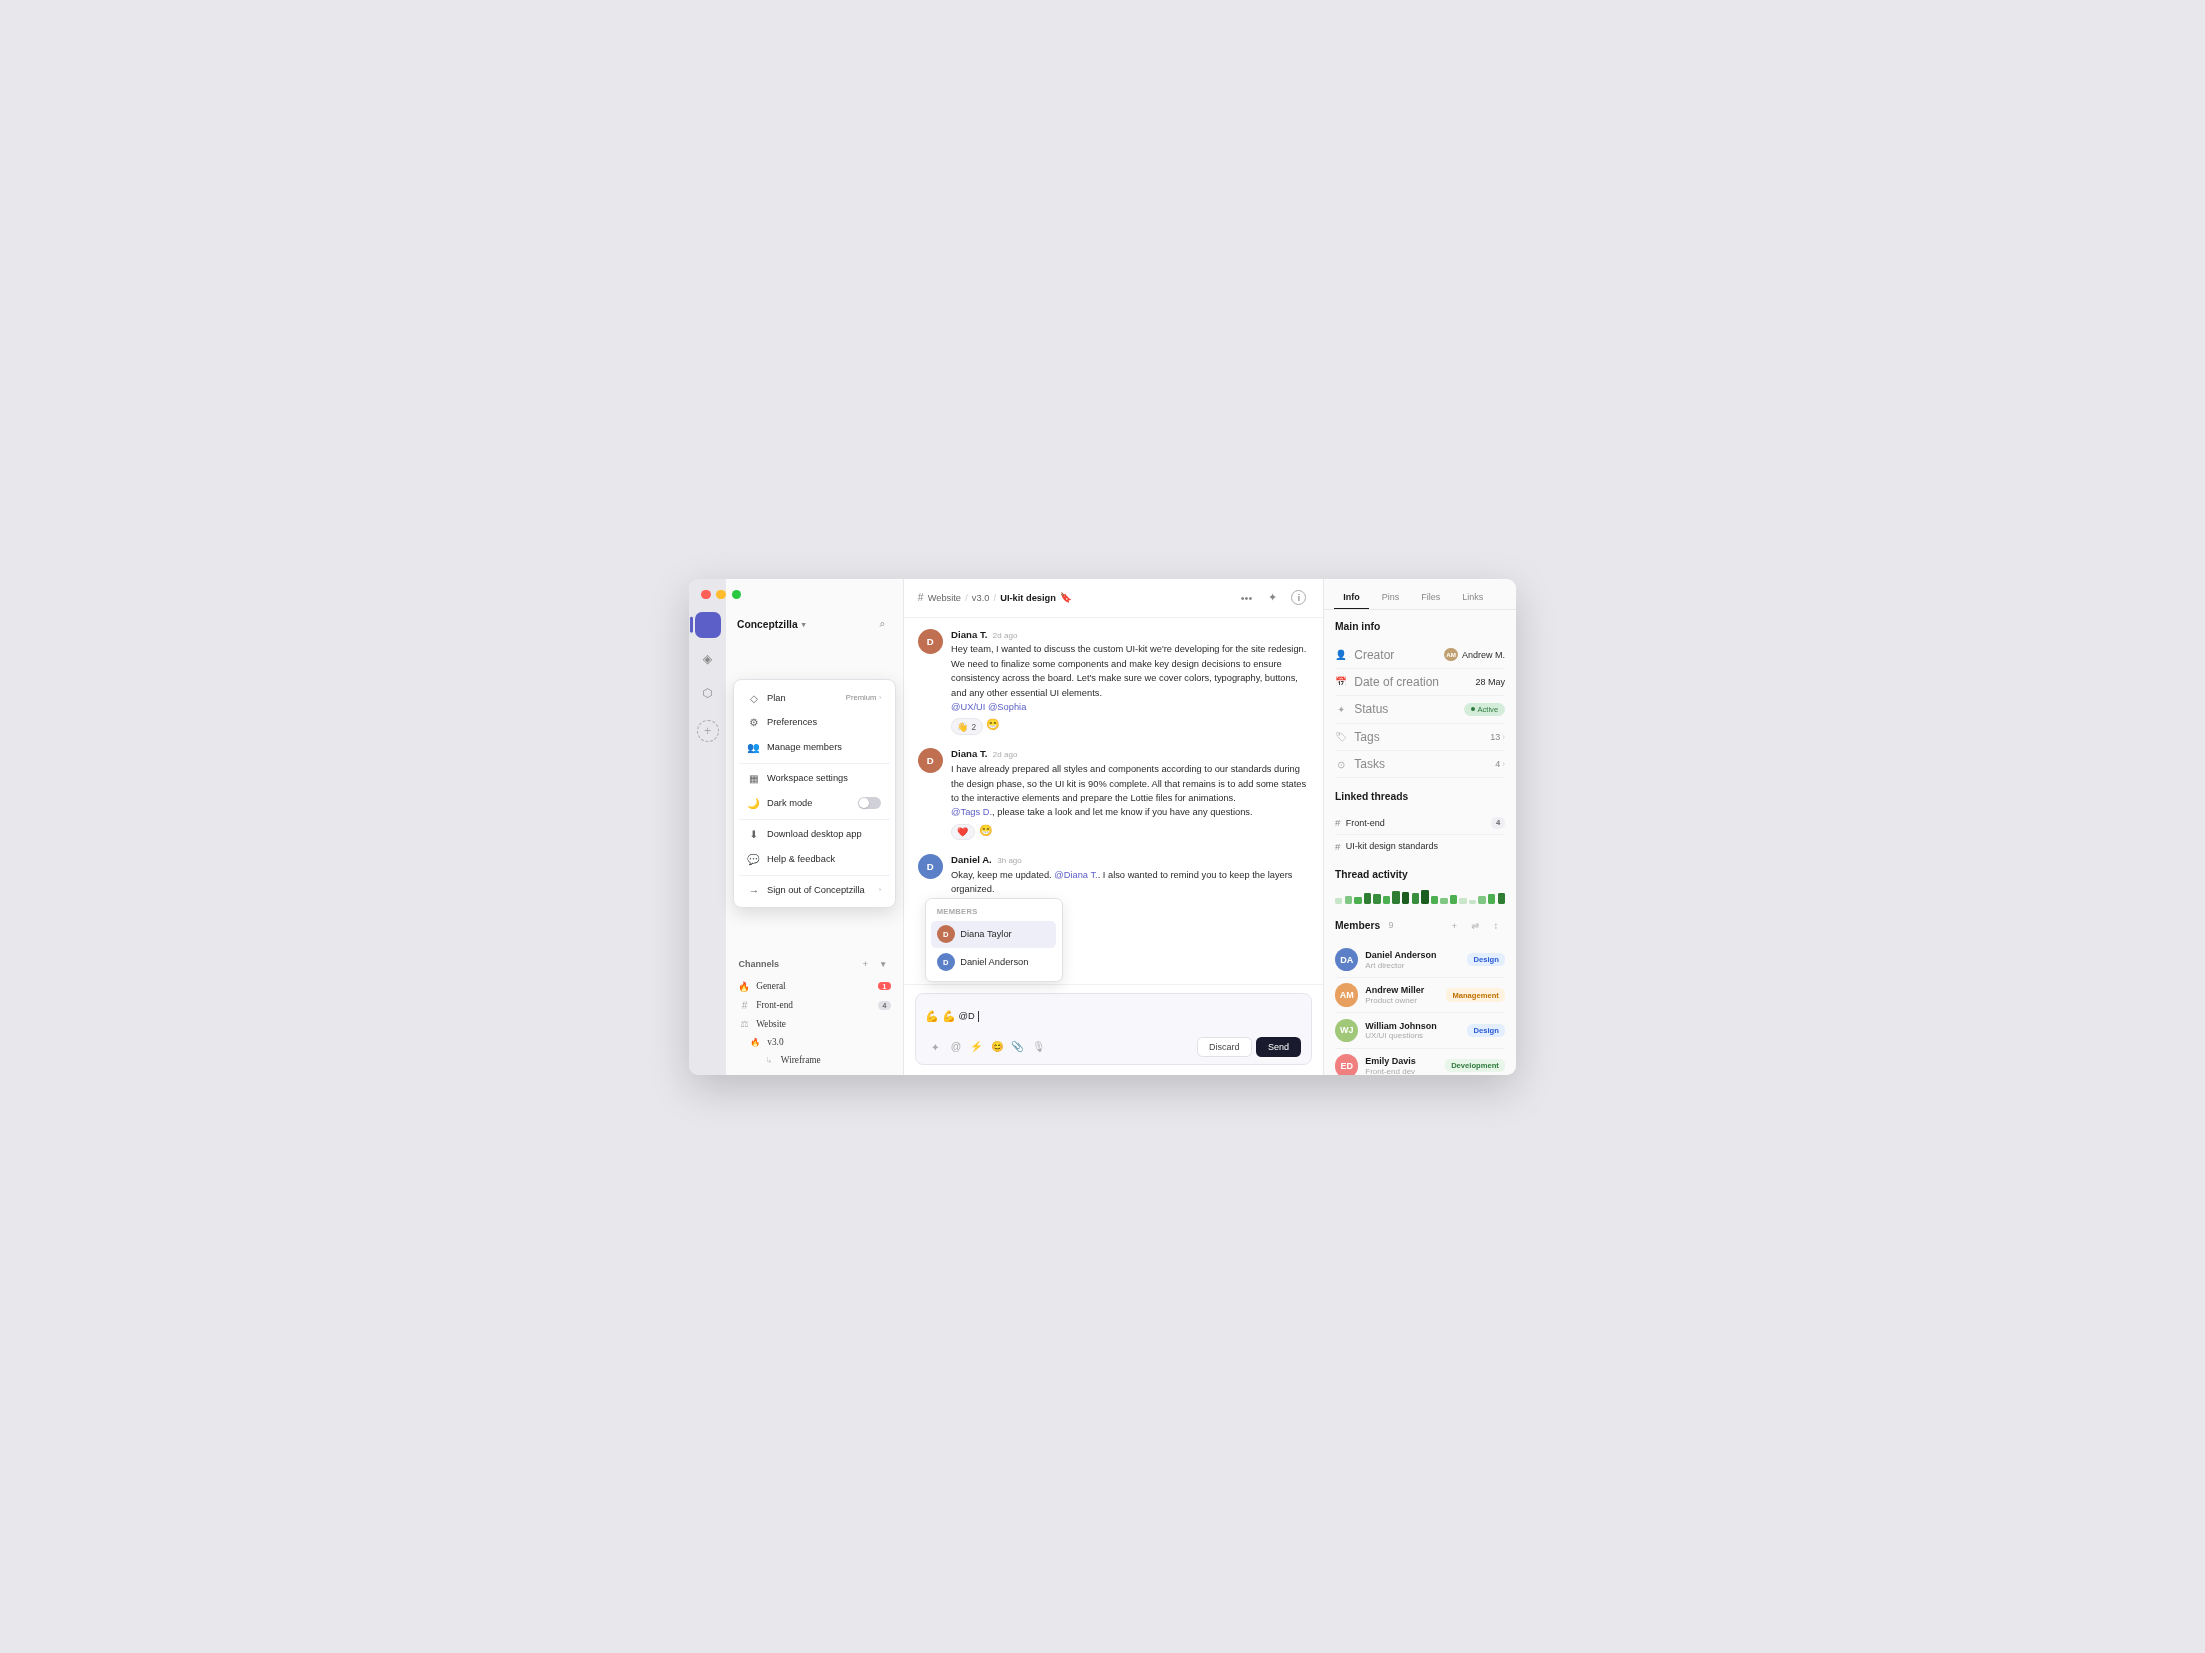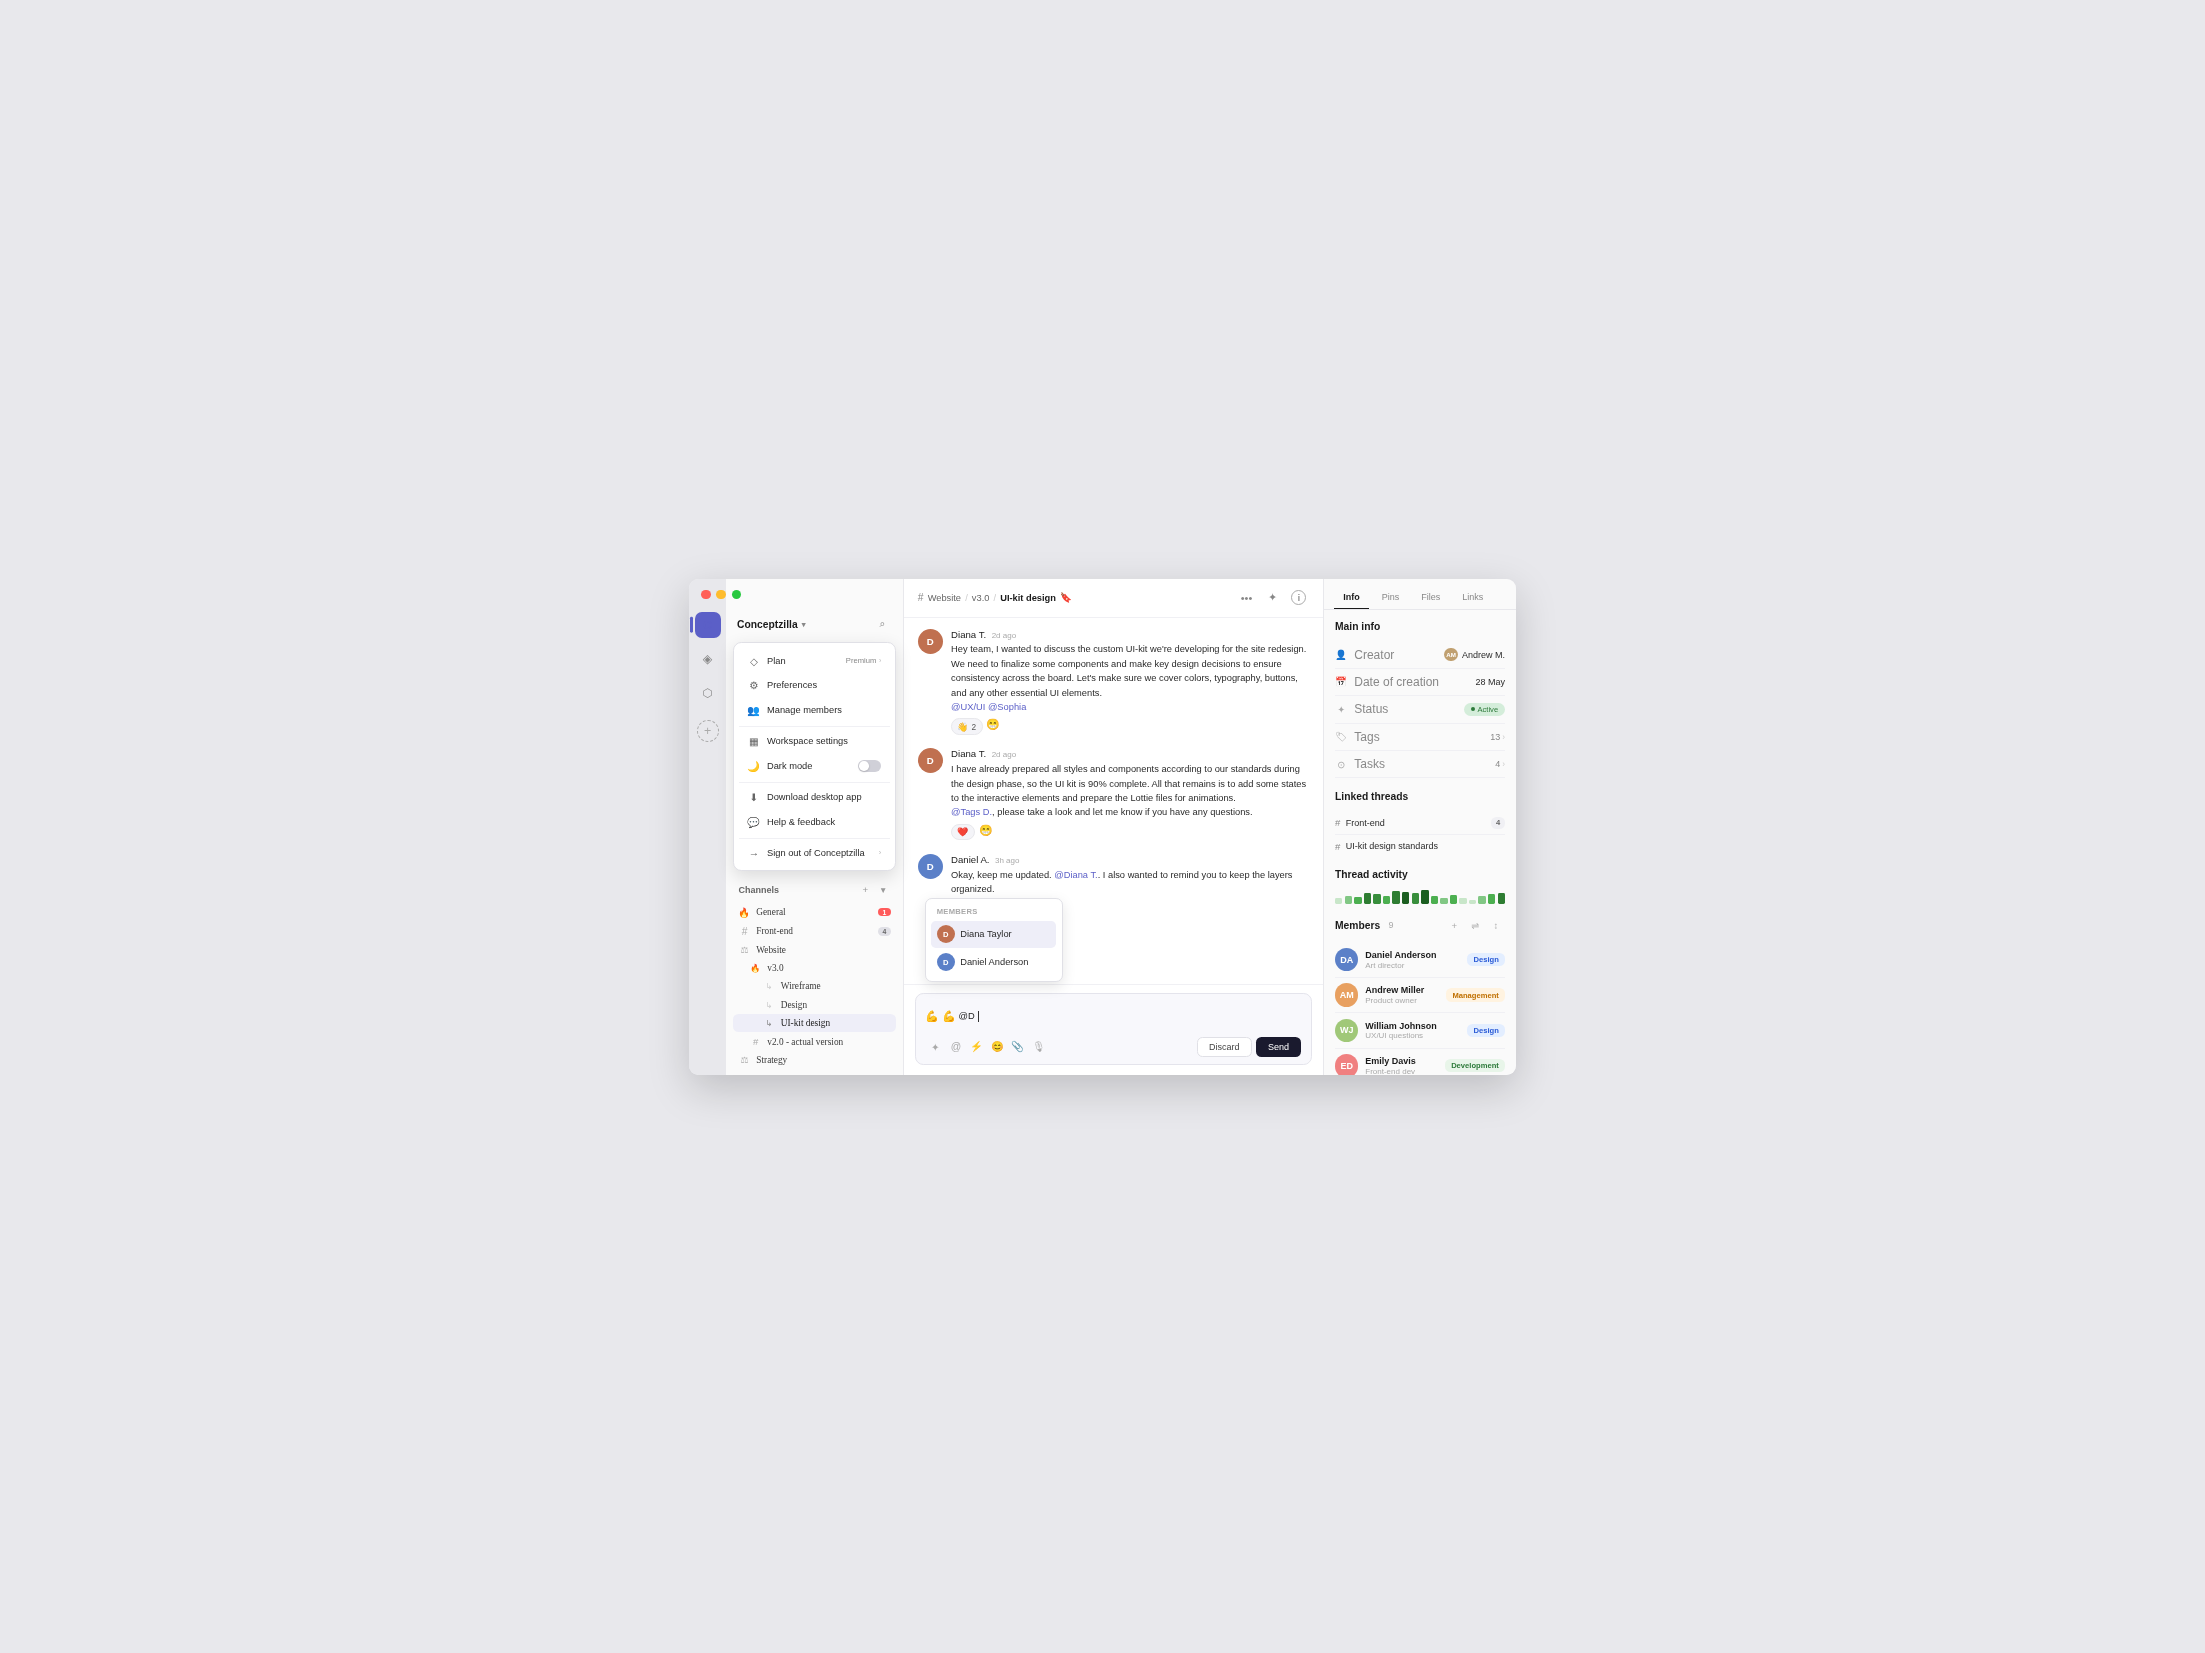--- a/index.html
+++ b/index.html
@@ -87,20 +87,21 @@
 
     
     .sidebar {
       width: 178px;
       background: #fafafa;
       border-right: 0.7px solid #e8e8ec;
       display: flex;
       flex-direction: column;
       flex-shrink: 0;
       position: relative;
+      gap: 37px;
     }
     .sidebar-header {
       display: flex;
       align-items: center;
       justify-content: space-between;
       padding: 11px 11px 8.3px;
       margin-top: 25px;
     }
     .workspace-name {
       font-size: 10.3px;
@@ -297,21 +298,21 @@
       font-weight: 600;
       color: white;
     }
     .msg-content { flex: 1; min-width: 0; }
     .msg-header {
       display: flex;
       align-items: baseline;
       gap: 5.5px;
       margin-bottom: 2.8px;
     }
-    .msg-author { font-size: 9.6px; font-weight: 400; color: #1a1a1a; }
+    .msg-author { font-size: 9.6px; font-weight: 700; color: #1a1a1a; }
     .msg-time { font-size: 8px; color: #aaa; }
     .msg-text { font-size: 9.3px; color: #2a2a2a; line-height: 1.55; }
     .msg-mention { color: #5b5fc7; font-weight: 500; }
     .msg-reactions {
       display: flex;
       gap: 4.1px;
       margin-top: 4.1px;
     }
     .reaction-btn {
       display: flex;

